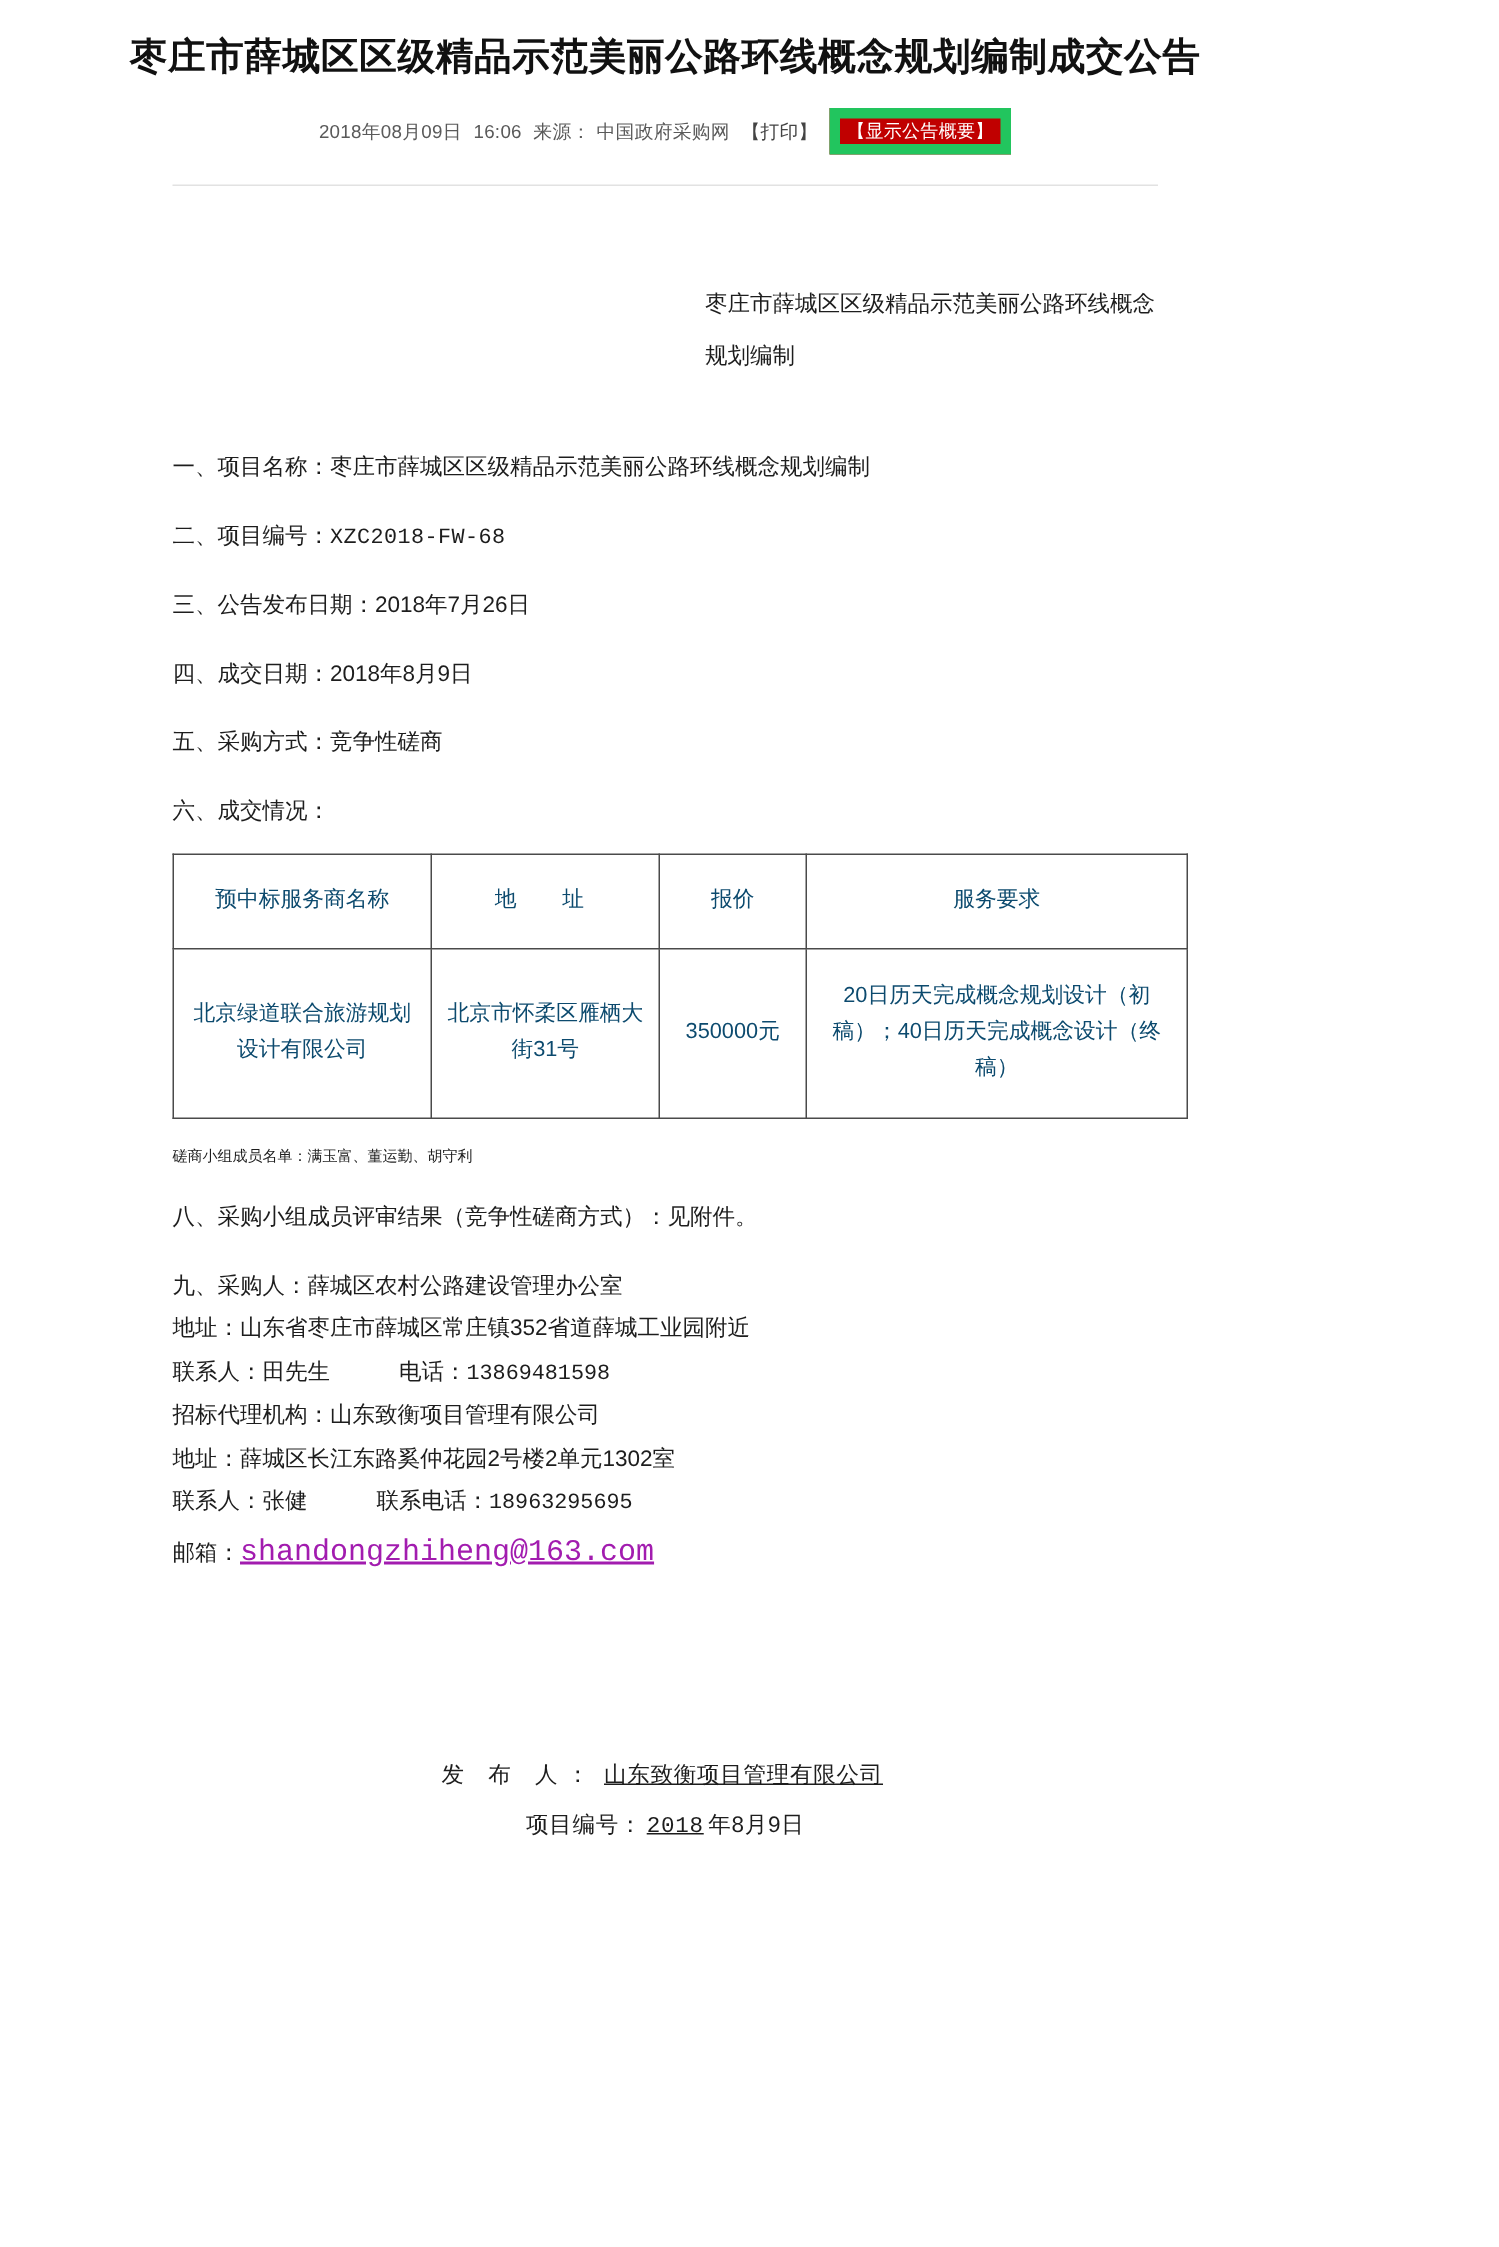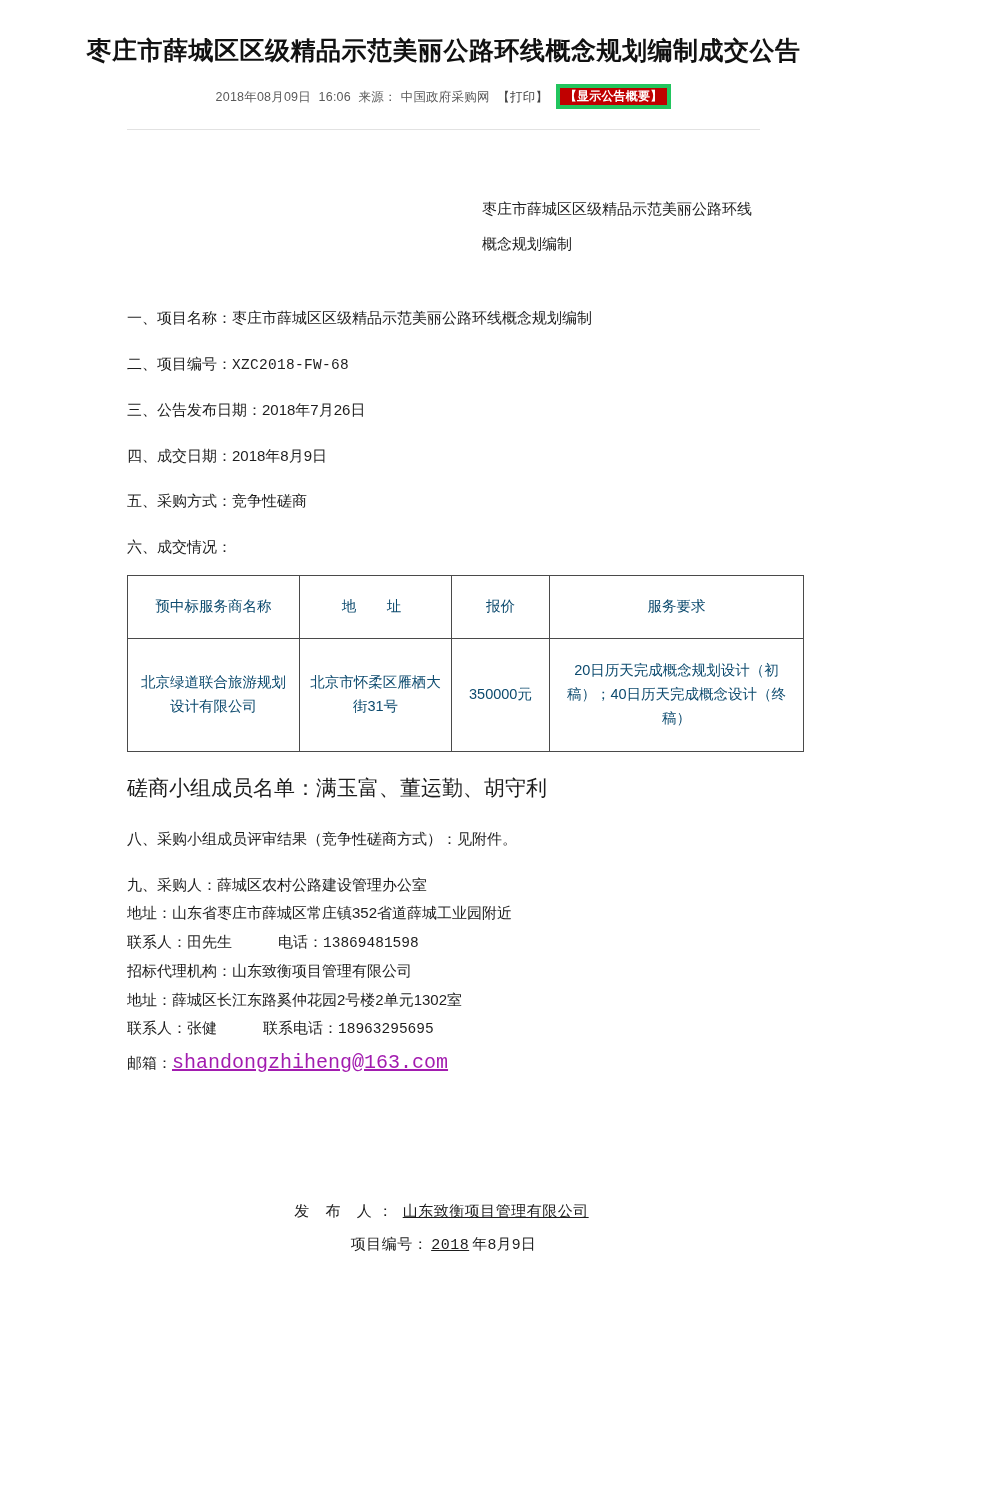--- a/index.html
+++ b/index.html
@@ -10,21 +10,21 @@
   body {
     width: 999px;
     min-height: 1498px;
     font-family: "Liberation Sans", "DejaVu Sans", sans-serif;
     color: #1a1a1a;
     -webkit-font-smoothing: antialiased;
   }
   .page {
     width: 887px;
     box-sizing: border-box;
-    padding: 12px;
+    padding: 0;
     position: relative;
   }
   .header {
     padding-top: 22px;
   }
   .doc-title {
     text-align: center;
     font-size: 25px;
     font-weight: bold;
     color: #111111;
@@ -45,24 +45,23 @@
   .meta-print {
     color: #444444;
   }
   .meta-badge {
     display: inline-block;
     background: #c00000;
     color: #ffffff;
     font-size: 12px;
     padding: 1px 5px 2px 5px;
     margin-left: 6px;
-    border: 4px solid #22c55e;
+    border: 7px solid #22c55e;
     line-height: 1.2;
     vertical-align: 1px;
-    font-weight: bold;
   }
   .divider {
     margin: 20px 115px 0 115px;
     border-top: 1px solid #e2e2e2;
   }
   .body-area {
     margin: 0 115px;
     padding-top: 62px;
     font-size: 15px;
     line-height: 2.5;
@@ -120,21 +119,21 @@
   .col-a { width: 172px; }
   .col-b { width: 152px; }
   .col-c { width: 98px; }
   .col-d { width: 254px; }
   .th-addr {
     letter-spacing: 8px;
     padding-left: 8px;
   }
   .after-table {
     margin-top: 16px;
-    font-size: 21px;
+    font-size: 10px;
     line-height: 1.9;
   }
   .contact-line {
     font-size: 15px;
     line-height: 1.9;
   }
   .gap-inline { display: inline-block; width: 46px; }
   a.mail {
     color: #a21caf;
     font-family: "Liberation Mono", "DejaVu Sans Mono", monospace;

